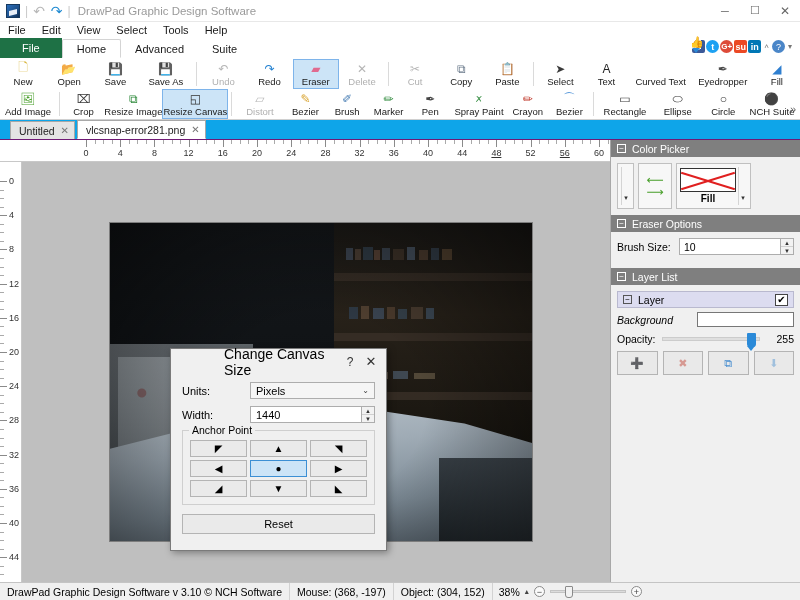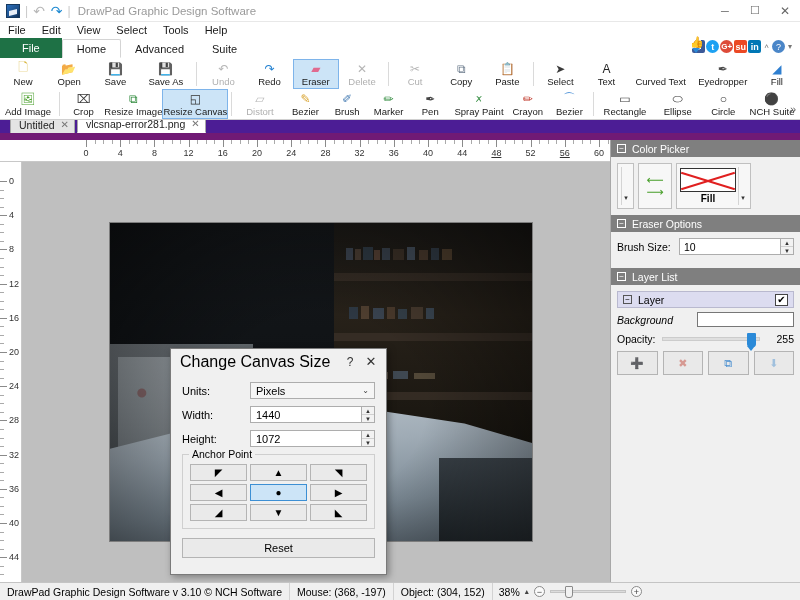--- a/index.html
+++ b/index.html
@@ -64,22 +64,22 @@
   .rbtn.wide { width:62px; }
   .rbtn.w70 { width:70px; }
   .rbtn.disabled { color:#b0b0b0; }
   .rbtn.sel { background:#cce4f7; border:1px solid #7eb4ea; }
   .ricon { height:15px; display:flex; align-items:center; justify-content:center; font-size:12px; }
   .rlabel { line-height:11px; white-space:nowrap; }
   .rdiv { width:1px; height:24px; background:#dadada; margin:0 3px; }
   .rmore { position:absolute; right:4px; bottom:4px; font-size:11px; color:#555; }
 
   
-  .doctabs { height:20px; background:#4c1d95; display:flex; align-items:flex-end;
-             padding-left:10px; flex:none; border-bottom:7px solid #701a75; }
+  .doctabs { height:20px; background:#0ea5e9; display:flex; align-items:flex-end;
+             padding-left:10px; flex:none; border-bottom:1px solid #701a75; }
   .dtab { height:18px; background:#e4e4e4; border:1px solid #a8a8a8; border-bottom:none;
           display:flex; align-items:center; padding:0 5px 0 8px; font-size:10.5px;
           margin-right:2px; gap:6px; color:#222; }
   .dtab.active { background:#fff; height:19px; border-bottom:1px solid #fff; }
   .dtab .x { color:#777; font-size:10px; }
 
   
   .work { flex:1; display:flex; min-height:0; }
   .canvaswrap { flex:1; display:flex; flex-direction:column; min-width:0; background:#fff; }
   .hruler { height:22px; background:#fff; border-bottom:1px solid #c8c8c8; position:relative;
@@ -200,21 +200,21 @@
   .zcircle { width:11px; height:11px; border:1px solid #8a8a8a; border-radius:50%;
              display:flex; align-items:center; justify-content:center; font-size:9px;
              color:#444; background:#fafafa; }
   .ztrack { width:76px; height:3px; background:#dcdcdc; border:1px solid #c4c4c4; position:relative; }
   .zthumb { position:absolute; left:14px; top:-5px; width:8px; height:12px; background:#f2f2f2;
             border:1px solid #8a8a8a; border-radius:1px 1px 3px 3px; }
   .dialog { position:absolute; left:148px; top:186px; width:217px; background:#f0f0f0;
             border:1px solid #7a7a7a; box-shadow:2px 2px 7px rgba(0,0,0,.35); }
   .dlghdr { height:25px; display:flex; align-items:center; padding:0 4px 0 9px;
             background:#f0f0f0; }
-  .dlgtitle { font-size:16px; flex:1; }
+  .dlgtitle { font-size:14px; flex:1;margin-left:44px; }
   .dlgq { width:20px; text-align:center; font-size:12px; color:#333; }
   .dlgx { width:22px; text-align:center; font-size:13px; color:#333; }
   .dlgbody { padding:8px 11px 10px 11px; }
   .drow { display:flex; align-items:center; margin-bottom:7px; }
   .dlabel { width:68px; font-size:11px; }
   .dsel { flex:1; height:17px; border:1px solid #adadad; background:#f5f5f5; display:flex;
           align-items:center; padding-left:5px; font-size:11px; position:relative; }
   .dsel .cv { position:absolute; right:5px; font-size:8px; color:#444; }
   .dinput { flex:1; height:17px; border:1px solid #adadad; background:#fff; display:flex;
             align-items:center; padding-left:5px; font-size:11px; }
@@ -637,28 +637,20 @@
                 </div>
               </div>
               <div class="drow">
                 <span class="dlabel">Width:</span>
                 <div class="dinput">1440</div>
                 <div class="spin">
                     <div>▲</div>
                     <div>▼</div>
                   </div>
               </div>
-              <div class="drow">
-                <span class="dlabel">Height:</span>
-                <div class="dinput">1072</div>
-                <div class="spin">
-                    <div>▲</div>
-                    <div>▼</div>
-                  </div>
-              </div>
               <div class="fieldset">
                 <span class="legend">Anchor Point</span>
                 <div class="agrid" id="agrid">
                     <div class="acell">◤</div>
                     <div class="acell">▲</div>
                     <div class="acell">◥</div>
                     <div class="acell">◀</div>
                     <div class="acell sel">●</div>
                     <div class="acell">▶</div>
                     <div class="acell">◢</div>

